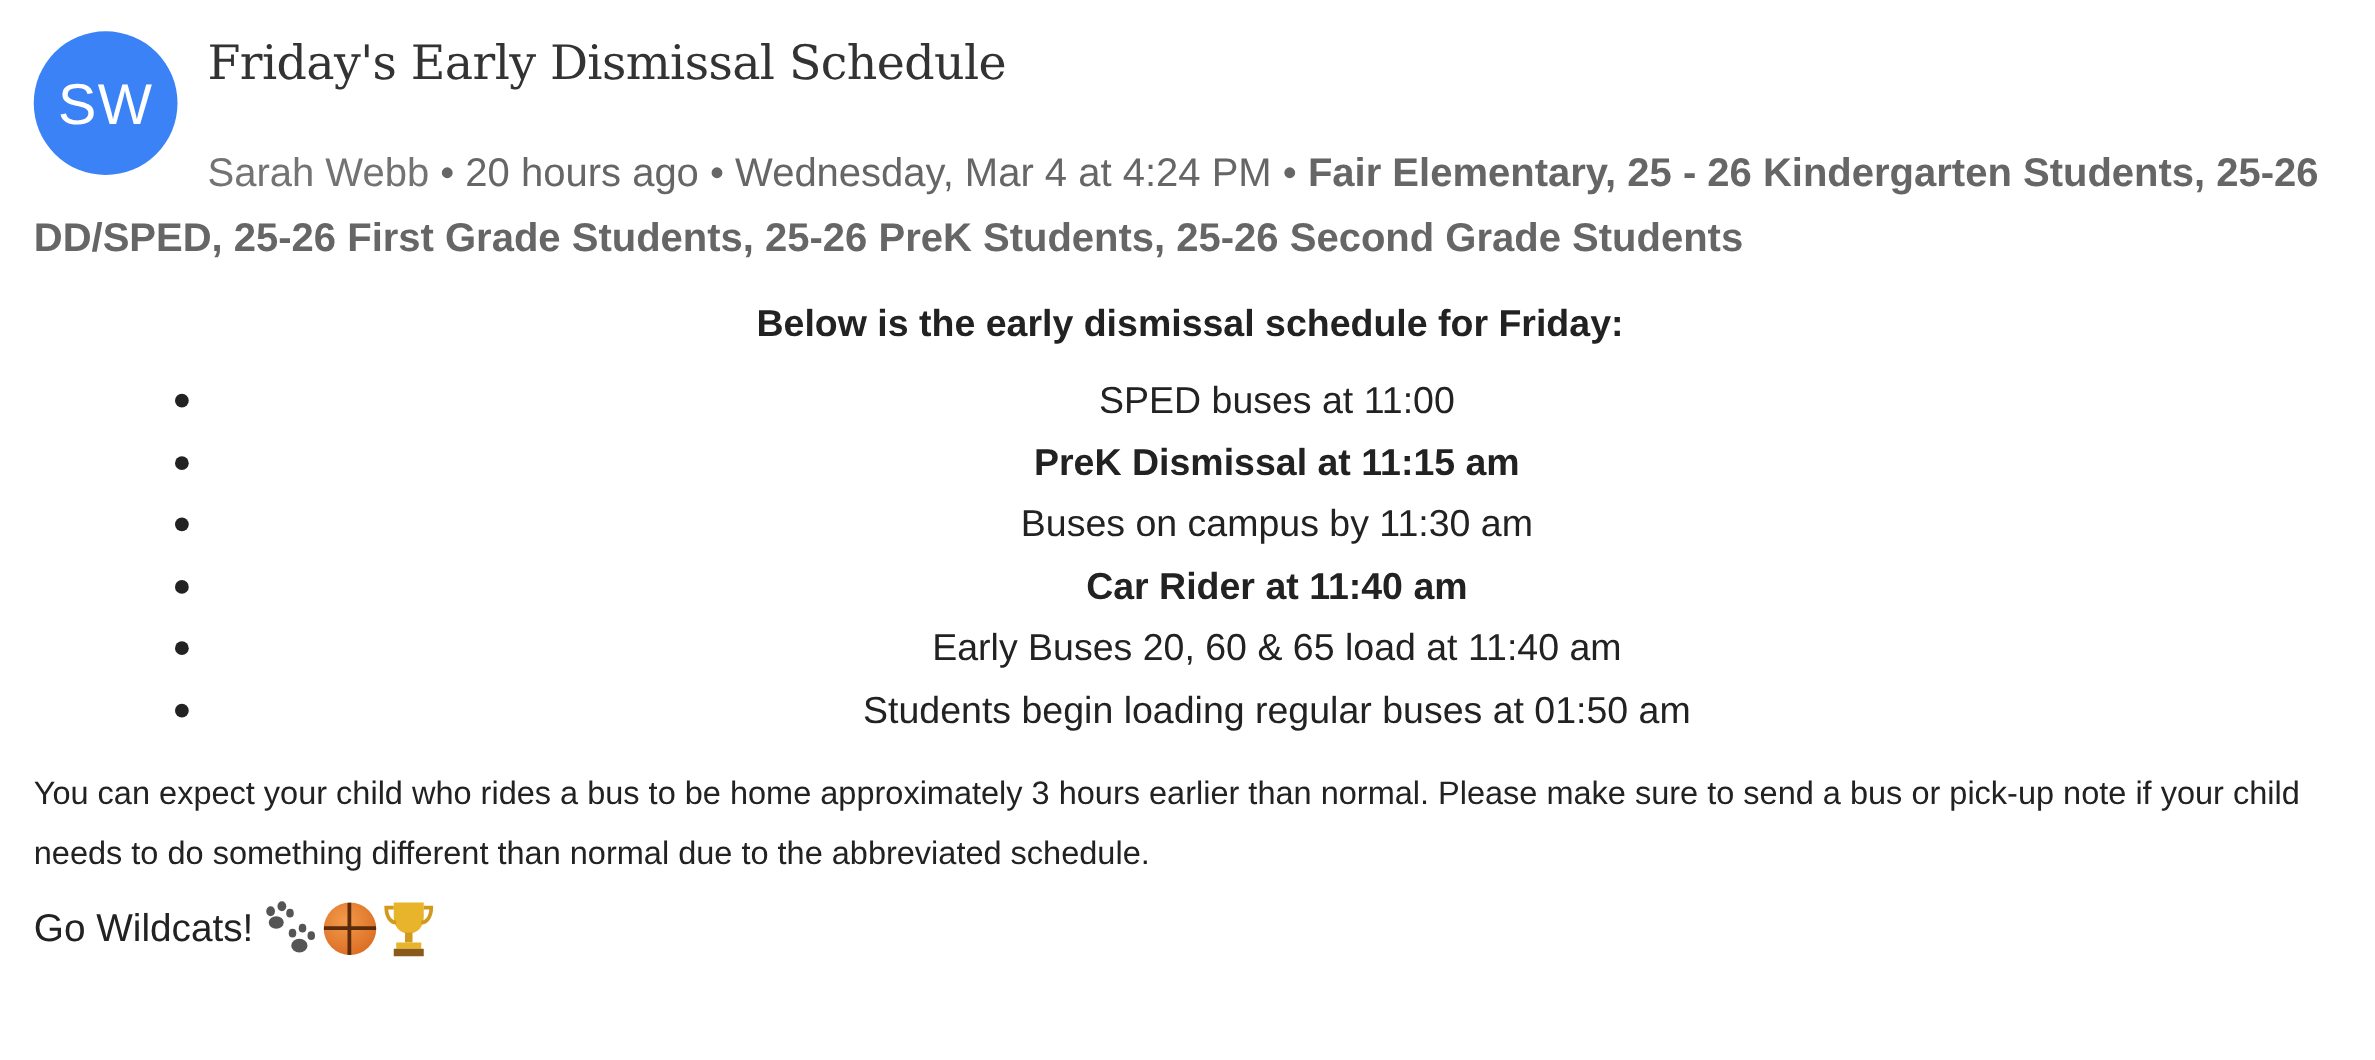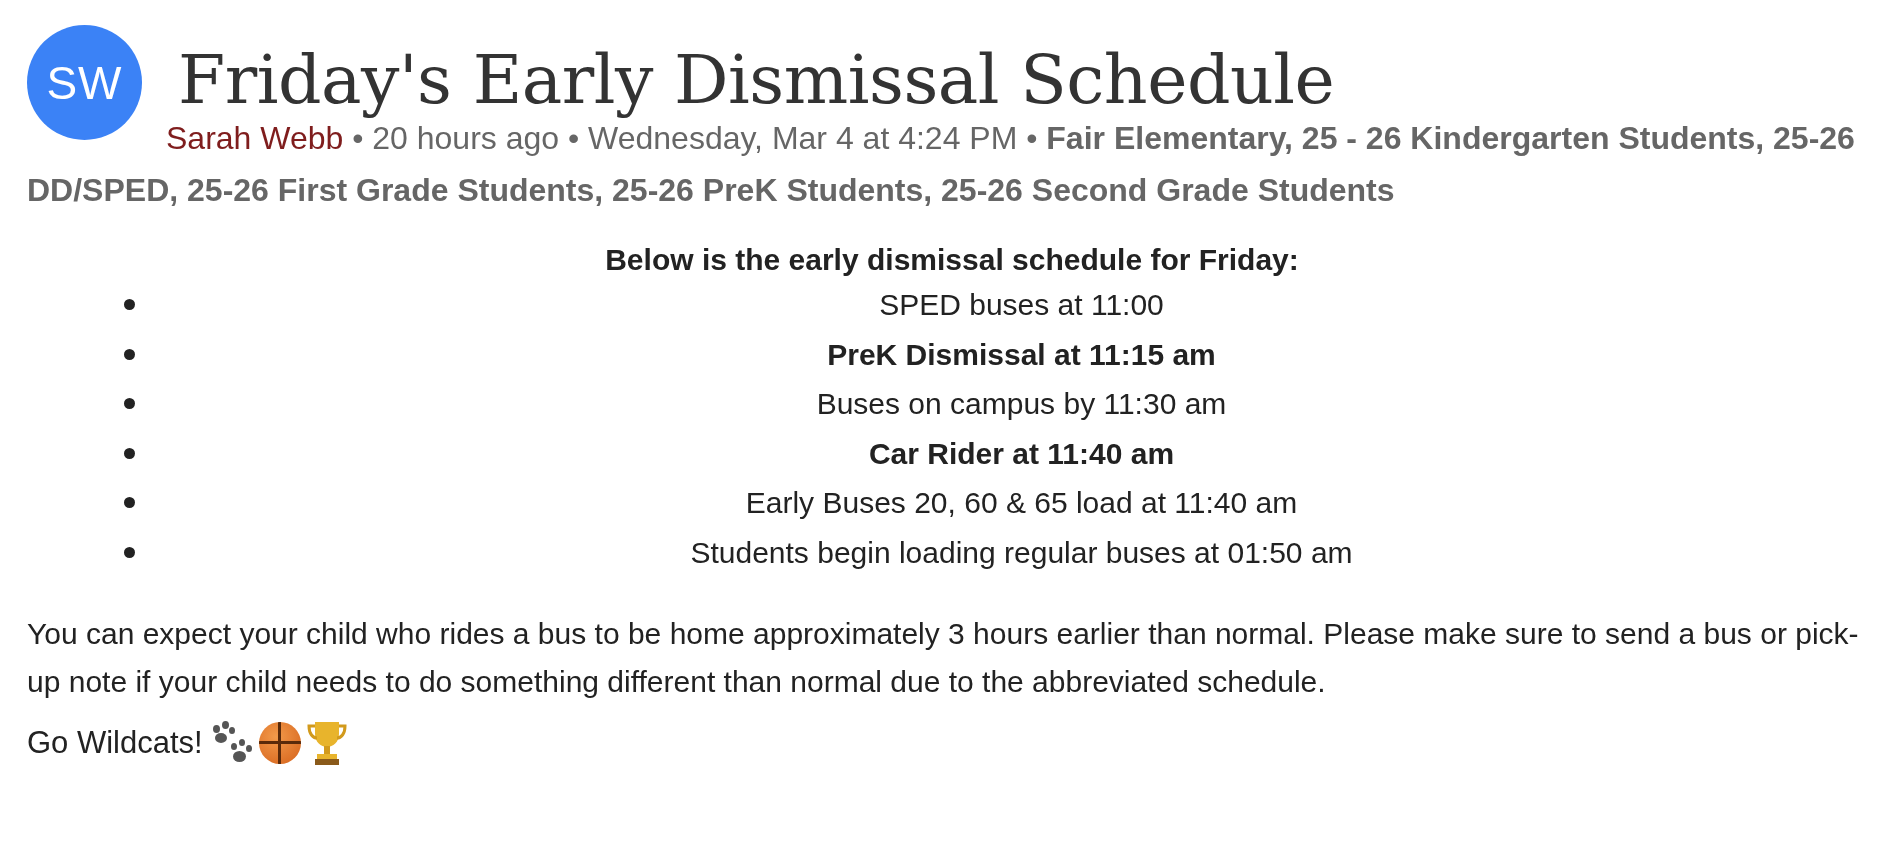--- a/index.html
+++ b/index.html
@@ -1,30 +1,30 @@
 <!DOCTYPE html>
 <html><head>
 <meta charset="utf-8">
 <style>
   html, body { margin:0; padding:0; background:#ffffff; }
   body { width:1900px; height:848px; overflow:hidden; font-family:"Liberation Sans", sans-serif; color:#222; }
   .post { position:relative; padding:0 27px; }
   .avatar { position:absolute; left:27px; top:25px; width:115px; height:115px; border-radius:50%; background:#3b82f6; display:flex; align-items:center; justify-content:center; }
   .avatar span { color:#ffffff; font-size:46px; font-weight:300; letter-spacing:1px; font-family:"Liberation Sans", sans-serif; }
-  .title { position:absolute; left:166px; top:28px; font-family:"DejaVu Serif", serif; font-size:68px; color:#333333; margin:12px; font-weight:normal; letter-spacing:-0.5px; }
+  .title { position:absolute; left:166px; top:28px; font-family:"DejaVu Serif", serif; font-size:38px; color:#333333; margin:0; font-weight:normal; letter-spacing:-0.5px; }
   .meta { position:absolute; left:27px; top:112px; width:1860px; font-size:32px; line-height:52px; color:#666666; text-indent:139px; }
-  .meta .author { color:#7f1d1d; }
+  .meta .author { color:#737373; }
   .meta .groups { font-weight:bold; color:#666666; }
   .body { position:absolute; left:27px; top:240px; width:1850px; font-size:30px; color:#222;text-align:center; }
   .intro { font-weight:bold; margin:0; line-height:40px; }
-  ul.sched { margin:0; padding:0; list-style:none; }
+  ul.sched { margin:16px; padding:0; list-style:none; }
   ul.sched li { position:relative; padding-left:139px; line-height:49.5px; height:49.5px; }
   ul.sched li .dot { position:absolute; left:97px; top:19px; width:11px; height:11px; border-radius:50%; background:#222; }
   ul.sched li.bold { font-weight:bold; }
-  .para { position:absolute; left:27px; top:610px; width:1850px; font-size:30px; line-height:48px; color:#222; margin:0; }
+  .para { position:absolute; left:27px; top:610px; width:1850px; font-size:26px; line-height:48px; color:#222; margin:0; }
   .signoff { position:absolute; left:27px; top:720px; font-size:31px; color:#222; display:flex; align-items:center; }
   .emoji { display:inline-block; margin-left:6px; }
   .paw { width:44px; height:44px; position:relative; }
   .paw i { position:absolute; background:#555; border-radius:50%; }
   .ball { width:42px; height:42px; border-radius:50%; background:radial-gradient(circle at 40% 35%, #f39a4a, #d4611a); position:relative; overflow:hidden; }
   .ball:before { content:""; position:absolute; left:19px; top:0; width:3px; height:42px; background:#5a2a0a; }
   .ball:after { content:""; position:absolute; left:0; top:19px; width:42px; height:3px; background:#5a2a0a; }
   .trophy { width:40px; height:46px; position:relative; }
 </style>
 </head>

